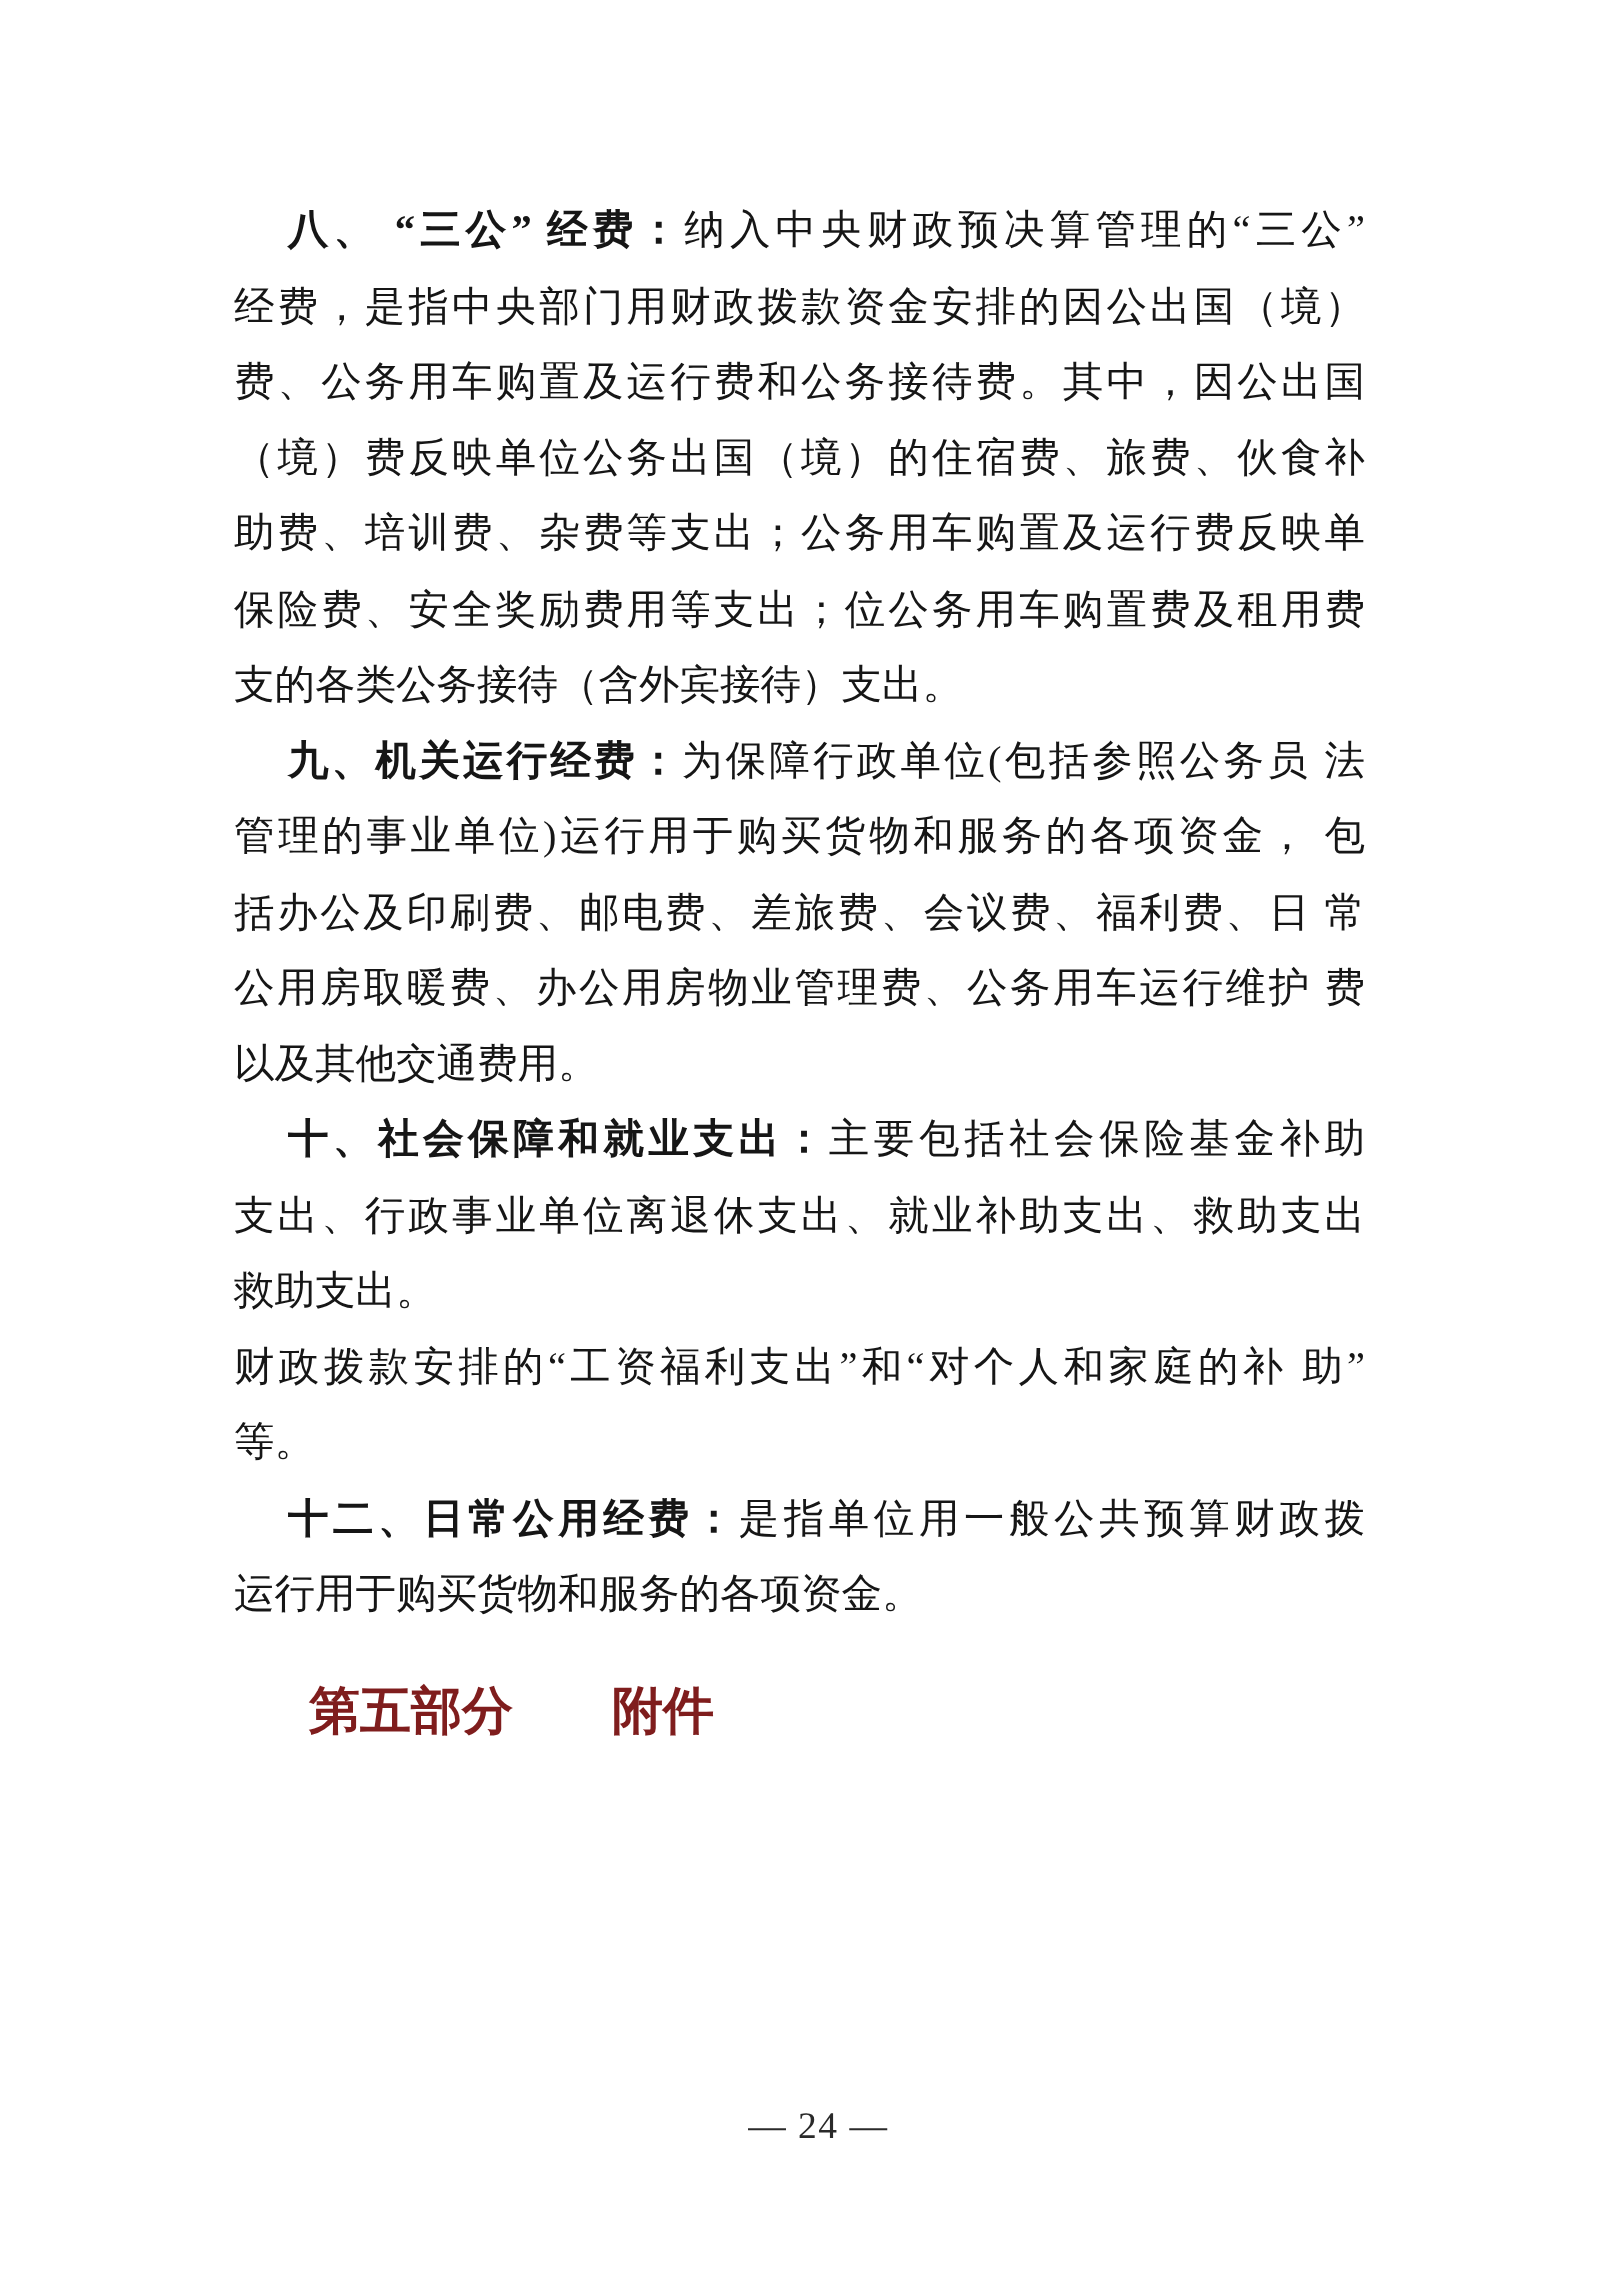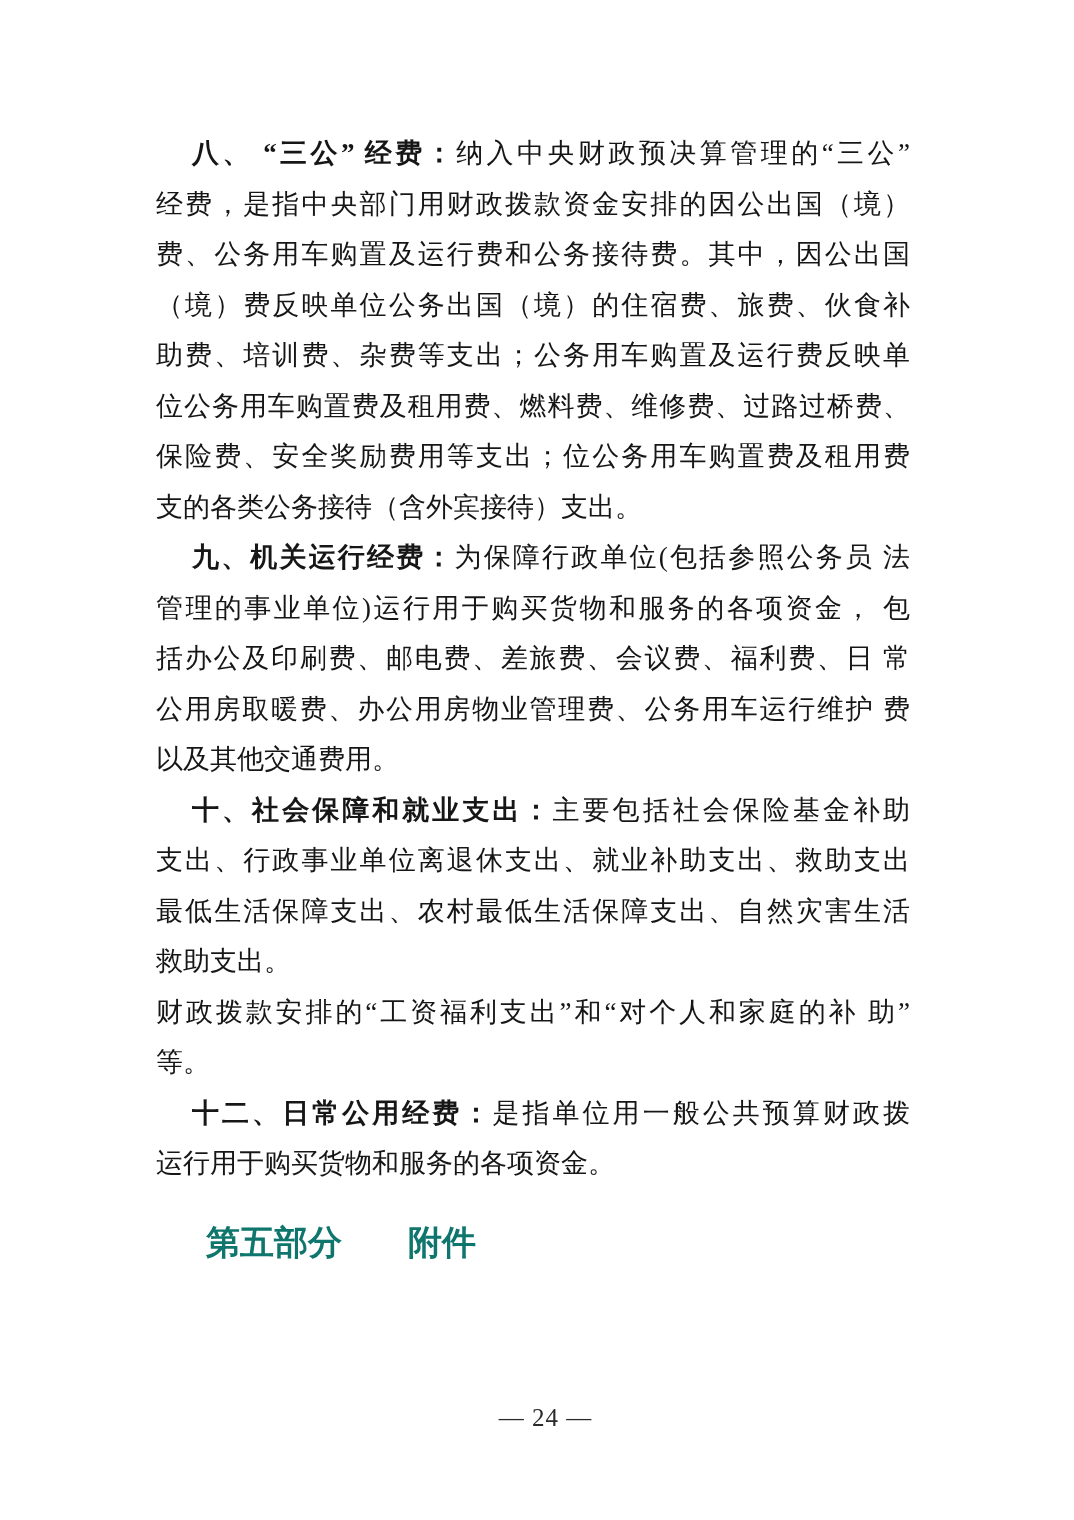--- a/index.html
+++ b/index.html
@@ -41,21 +41,21 @@
     font-weight: 700;
   }
   .section-heading {
     margin-top: 26px;
     padding-left: 50px;
     height: 54px;
     line-height: 54px;
     font-family: "Liberation Sans", "DejaVu Sans", sans-serif;
     font-weight: 700;
     font-size: 34px;
-    color: #0f766e;
+    color: #7f1d1d;
     text-align: left;
     text-align-last: left;
   }
   .section-heading .part {
     display: inline-block;
     margin-right: 66px;
   }
   .footer {
     position: absolute;
     left: 0;
@@ -72,33 +72,31 @@
 <body>
 
 <div class="page">
   <div class="content">
 
     <div class="line fill indent"><span class="lead">八、 “三公” 经费：</span><span>纳入中央财政预决算管理的“三公”</span></div>
     <div class="line fill"><span>经费，是指中央部门用财政拨款资金安排的因公出国（境）</span></div>
     <div class="line fill"><span>费、公务用车购置及运行费和公务接待费。其中，因公出国</span></div>
     <div class="line fill"><span>（境）费反映单位公务出国（境）的住宿费、旅费、伙食补</span></div>
     <div class="line fill"><span>助费、培训费、杂费等支出；公务用车购置及运行费反映单</span></div>
-    <div class="line fill"><span>位公务用车购置费及租用费、燃料费、维修费、过路过桥费、</span></div>
     <div class="line fill"><span>保险费、安全奖励费用等支出；位公务用车购置费及租用费</span></div>
     <div class="line end"><span>支的各类公务接待（含外宾接待）支出。</span></div>
 
     <div class="line fill indent"><span class="lead">九、机关运行经费：</span><span>为保障行政单位(包括参照公务员 法</span></div>
     <div class="line fill"><span>管理的事业单位)运行用于购买货物和服务的各项资金， 包</span></div>
     <div class="line fill"><span>括办公及印刷费、邮电费、差旅费、会议费、福利费、日 常</span></div>
     <div class="line fill"><span>公用房取暖费、办公用房物业管理费、公务用车运行维护 费</span></div>
     <div class="line end"><span>以及其他交通费用。</span></div>
 
     <div class="line fill indent"><span class="lead">十、社会保障和就业支出：</span><span>主要包括社会保险基金补助</span></div>
     <div class="line fill"><span>支出、行政事业单位离退休支出、就业补助支出、救助支出</span></div>
-    <div class="line fill"><span>最低生活保障支出、农村最低生活保障支出、自然灾害生活</span></div>
     <div class="line end"><span>救助支出。</span></div>
 
     <div class="line fill"><span>财政拨款安排的“工资福利支出”和“对个人和家庭的补 助”</span></div>
     <div class="line end"><span>等。</span></div>
 
     <div class="line fill indent"><span class="lead">十二、日常公用经费：</span><span>是指单位用一般公共预算财政拨</span></div>
     <div class="line end"><span>运行用于购买货物和服务的各项资金。</span></div>
 
     <div class="section-heading">
       <span class="part">第五部分</span><span class="title">附件</span>

